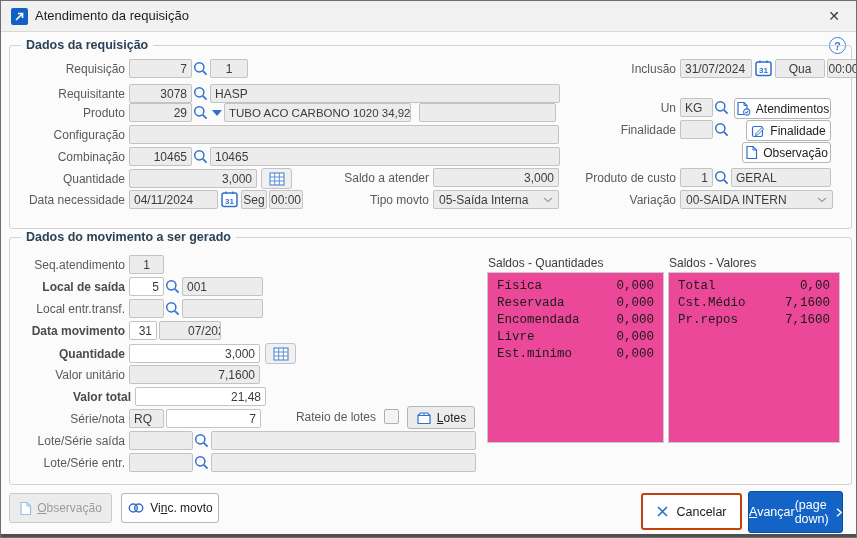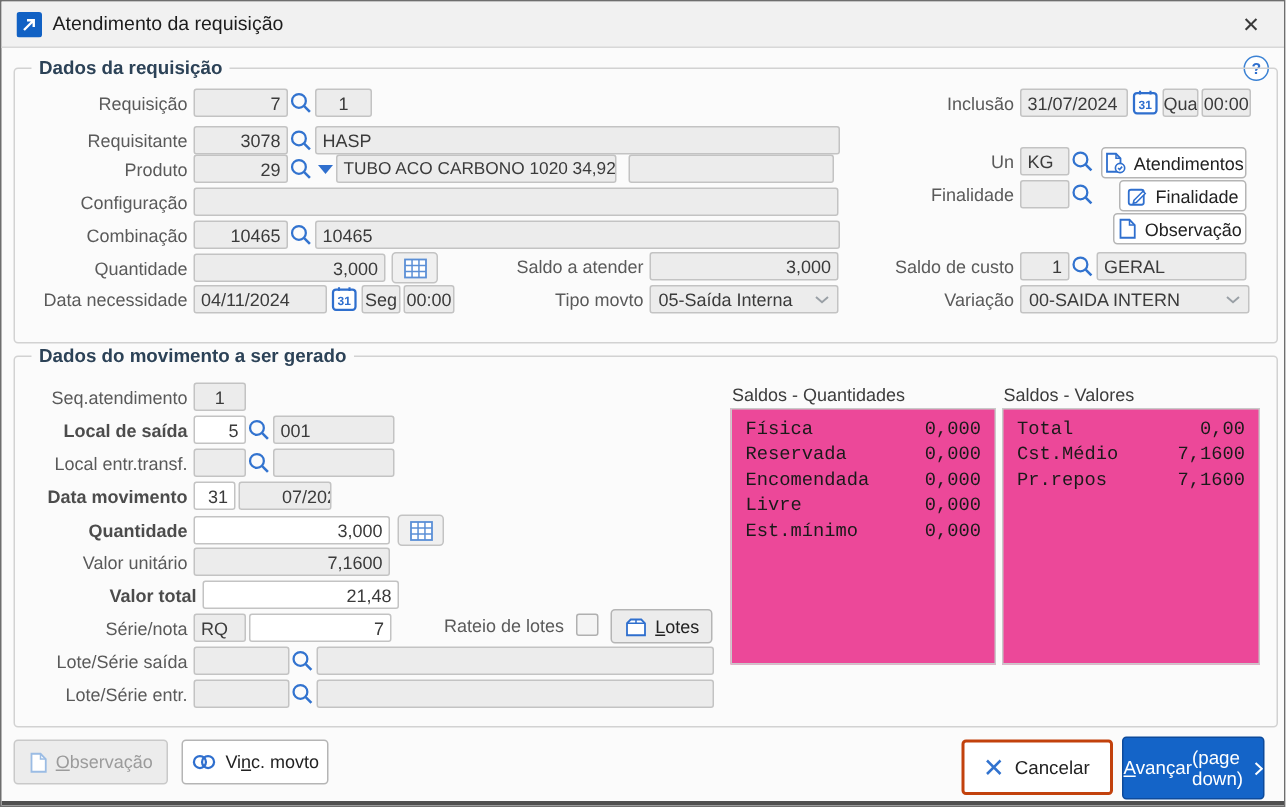--- a/index.html
+++ b/index.html
@@ -152,21 +152,21 @@
 
   <div class="row" style="left:580px;top:58px;">
     <div class="lbl" style="width:95px;">Inclusão</div>
     <div class="fld" style="margin-left:4px;width:72px;">31/07/2024</div>
     <svg style="margin:0 2px;" width="19" height="19" viewBox="0 0 19 19">
         <rect x="2" y="3" width="15" height="13.5" rx="2" fill="#fff" stroke="#2f6fce" stroke-width="1.5"></rect>
         <line x1="6" y1="1.5" x2="6" y2="4" stroke="#2f6fce" stroke-width="1.4"></line>
         <line x1="13" y1="1.5" x2="13" y2="4" stroke="#2f6fce" stroke-width="1.4"></line>
         <text x="9.5" y="13.5" font-size="8" font-weight="bold" fill="#2f6fce" text-anchor="middle" font-family="Liberation Sans, sans-serif">31</text>
       </svg>
-    <div class="fld ctr" style="width:24px;">Qua</div>
+    <div class="fld ctr" style="width:50px;">Qua</div>
     <div class="fld ctr" style="margin-left:2px;width:33px;">00:00</div>
   </div>
 
   <div class="row" style="left:580px;top:97px;">
     <div class="lbl" style="width:95px;">Un</div>
     <div class="fld" style="margin-left:4px;width:33px;">KG</div>
     <svg class="mag" width="16" height="16" viewBox="0 0 16 16">
         <circle cx="6.3" cy="6.3" r="4.6" fill="none" stroke="#3273cf" stroke-width="1.5"></circle>
         <line x1="9.8" y1="9.8" x2="13.6" y2="13.6" stroke="#3273cf" stroke-width="1.7"></line>
       </svg>
@@ -198,21 +198,21 @@
   </div>
   <div class="btn" style="left:741px;top:141px;width:89px;height:21px;">
     <svg width="13" height="15" viewBox="0 0 13 15">
         <path d="M2 1.5 h6 l3.5 3.5 v8.5 h-9.5 z" fill="#fff" stroke="#2f6fce" stroke-width="1.2"></path>
         <path d="M8 1.5 v3.5 h3.5" fill="none" stroke="#2f6fce" stroke-width="1"></path>
       </svg>
     <span>Observação</span>
   </div>
 
   <div class="row" style="left:580px;top:167px;">
-    <div class="lbl" style="width:95px;">Saldo de custo</div>
+    <div class="lbl" style="width:95px;">Produto de custo</div>
     <div class="fld num" style="margin-left:4px;width:33px;">1</div>
     <svg class="mag" width="16" height="16" viewBox="0 0 16 16">
         <circle cx="6.3" cy="6.3" r="4.6" fill="none" stroke="#3273cf" stroke-width="1.5"></circle>
         <line x1="9.8" y1="9.8" x2="13.6" y2="13.6" stroke="#3273cf" stroke-width="1.7"></line>
       </svg>
     <div class="fld" style="width:100px;">GERAL</div>
   </div>
   <div class="row" style="left:580px;top:189px;">
     <div class="lbl" style="width:95px;">Variação</div>
     <div class="dd" style="margin-left:4px;width:153px;">

